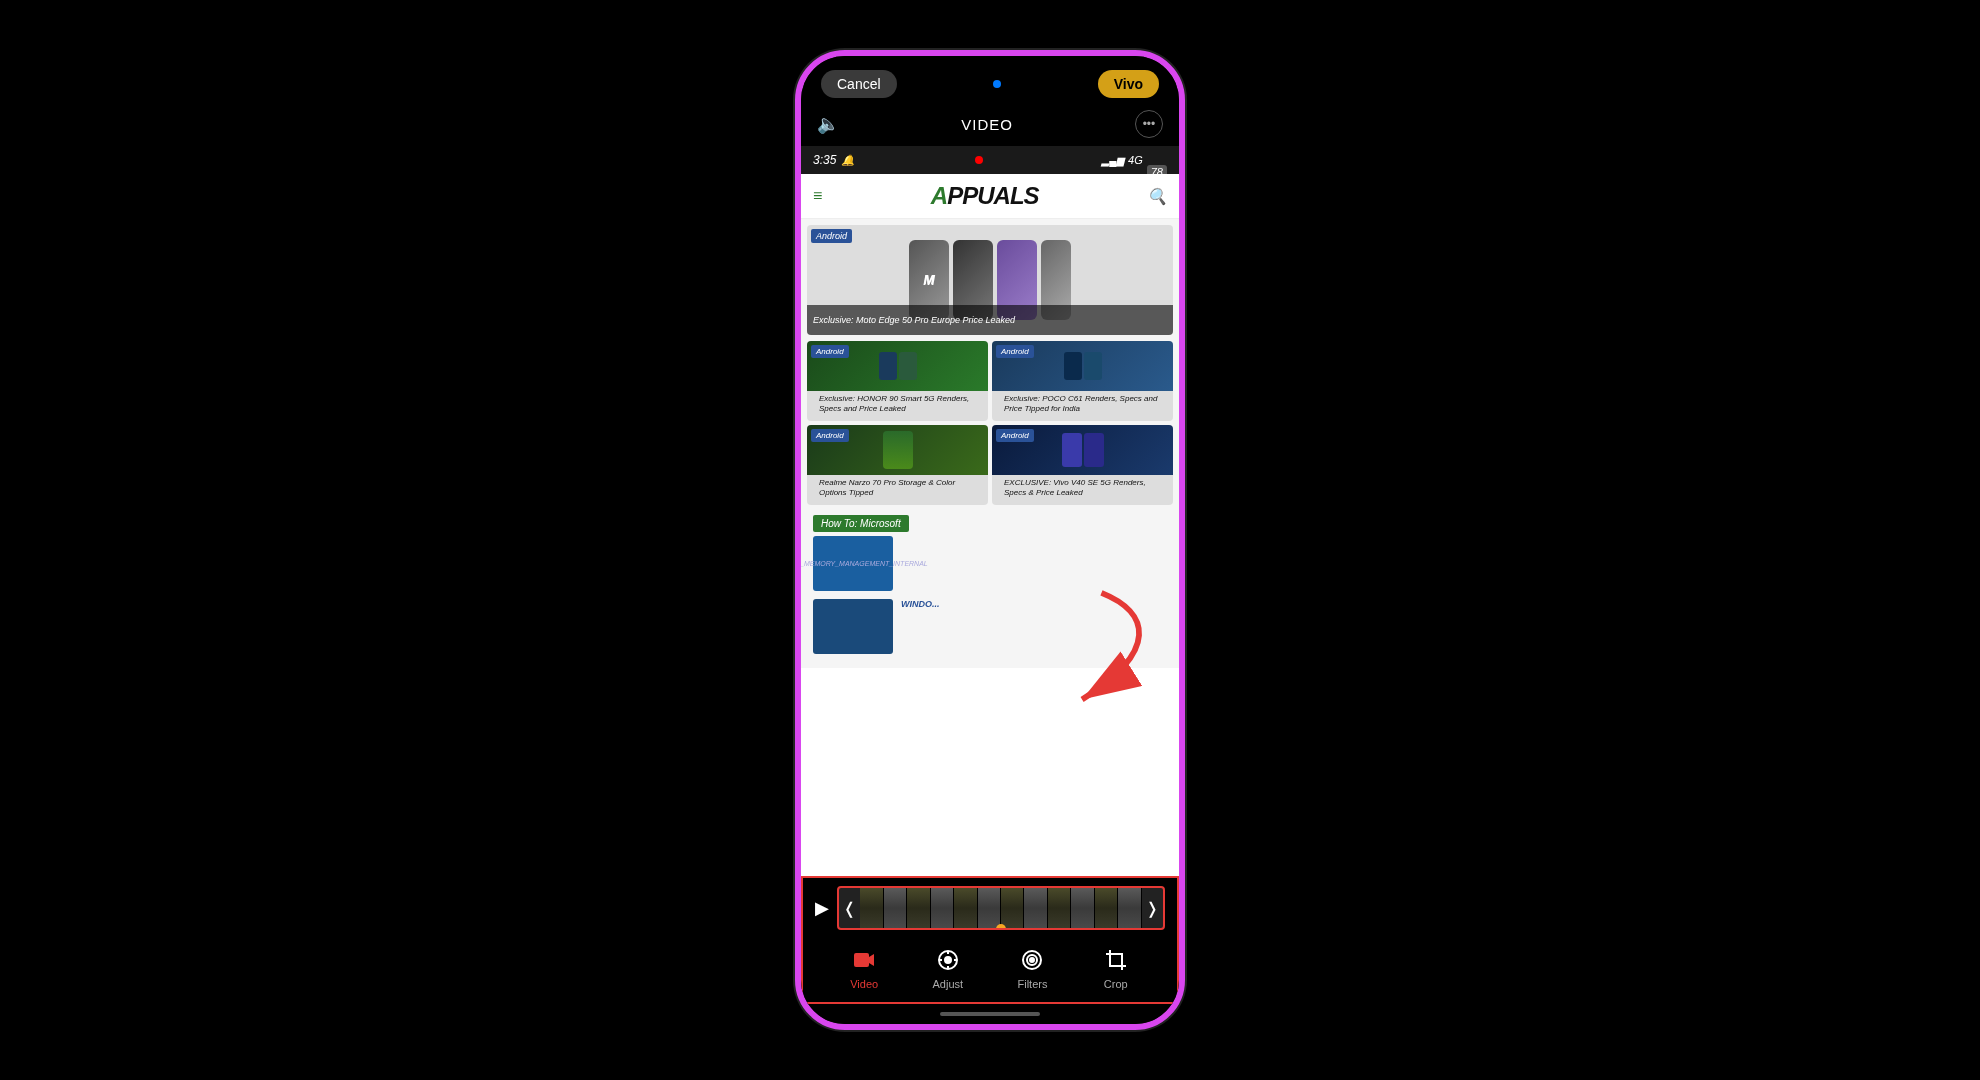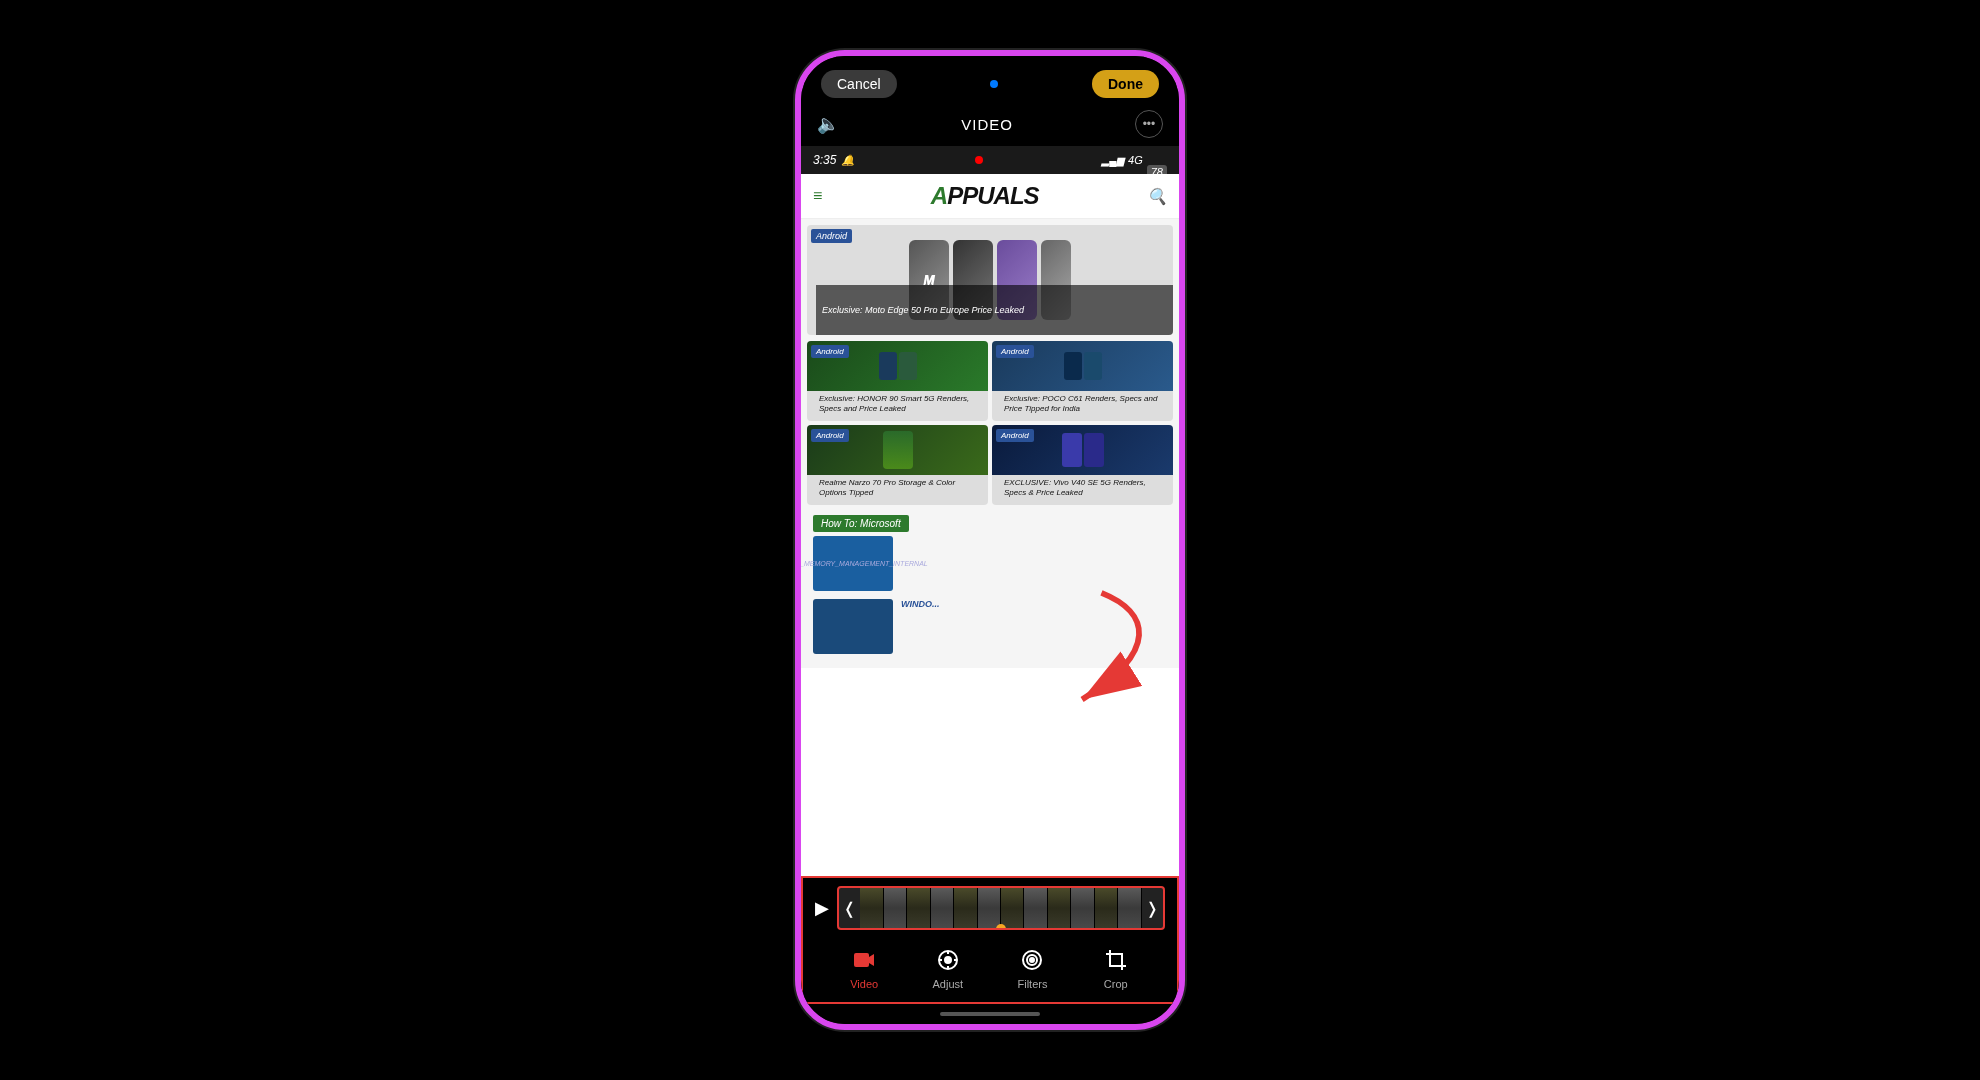--- a/index.html
+++ b/index.html
@@ -246,26 +246,26 @@
       background: #2a5298;
       color: #fff;
       font-size: 9px;
       padding: 2px 5px;
       border-radius: 2px;
     }
 
     .article-caption {
       position: absolute;
       bottom: 0;
-      left: 9px;
+      left: 0;
       right: 0;
       background: rgba(0,0,0,0.6);
       color: #fff;
       font-size: 9px;
-      padding: 20px 6px;
+      padding: 10px 6px;
     }
 
     .small-articles {
       display: grid;
       grid-template-columns: 1fr 1fr;
       gap: 4px;
       margin-bottom: 6px;
     }
 
     .small-article {
@@ -491,21 +491,21 @@
 </head>
 <body>
 
 <div class="phone-container">
 
   <div class="top-bar">
     <button class="cancel-btn">Cancel</button>
     <div class="top-center">
       <div class="blue-dot"></div>
     </div>
-    <button class="done-btn">Done</button>
+    <button class="done-btn">Vivo</button>
   </div>
 
   <div class="video-header">
     <span class="volume-icon">🔈</span>
     <span class="video-title">VIDEO</span>
     <div class="more-icon">•••</div>
   </div>
 
   <div class="phone-screen">
 

